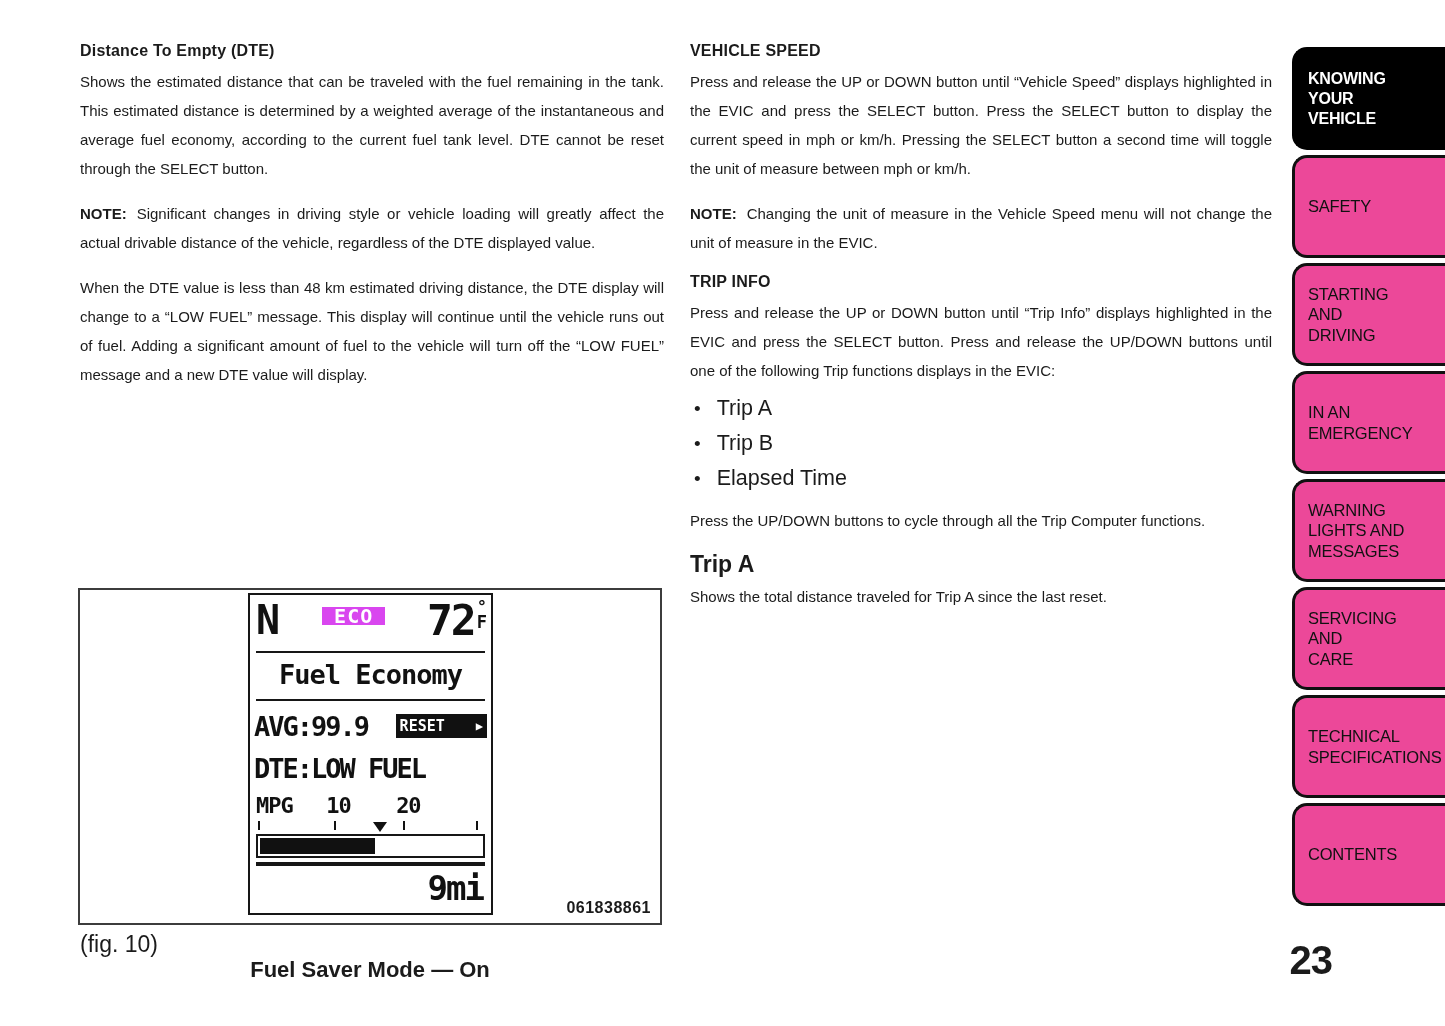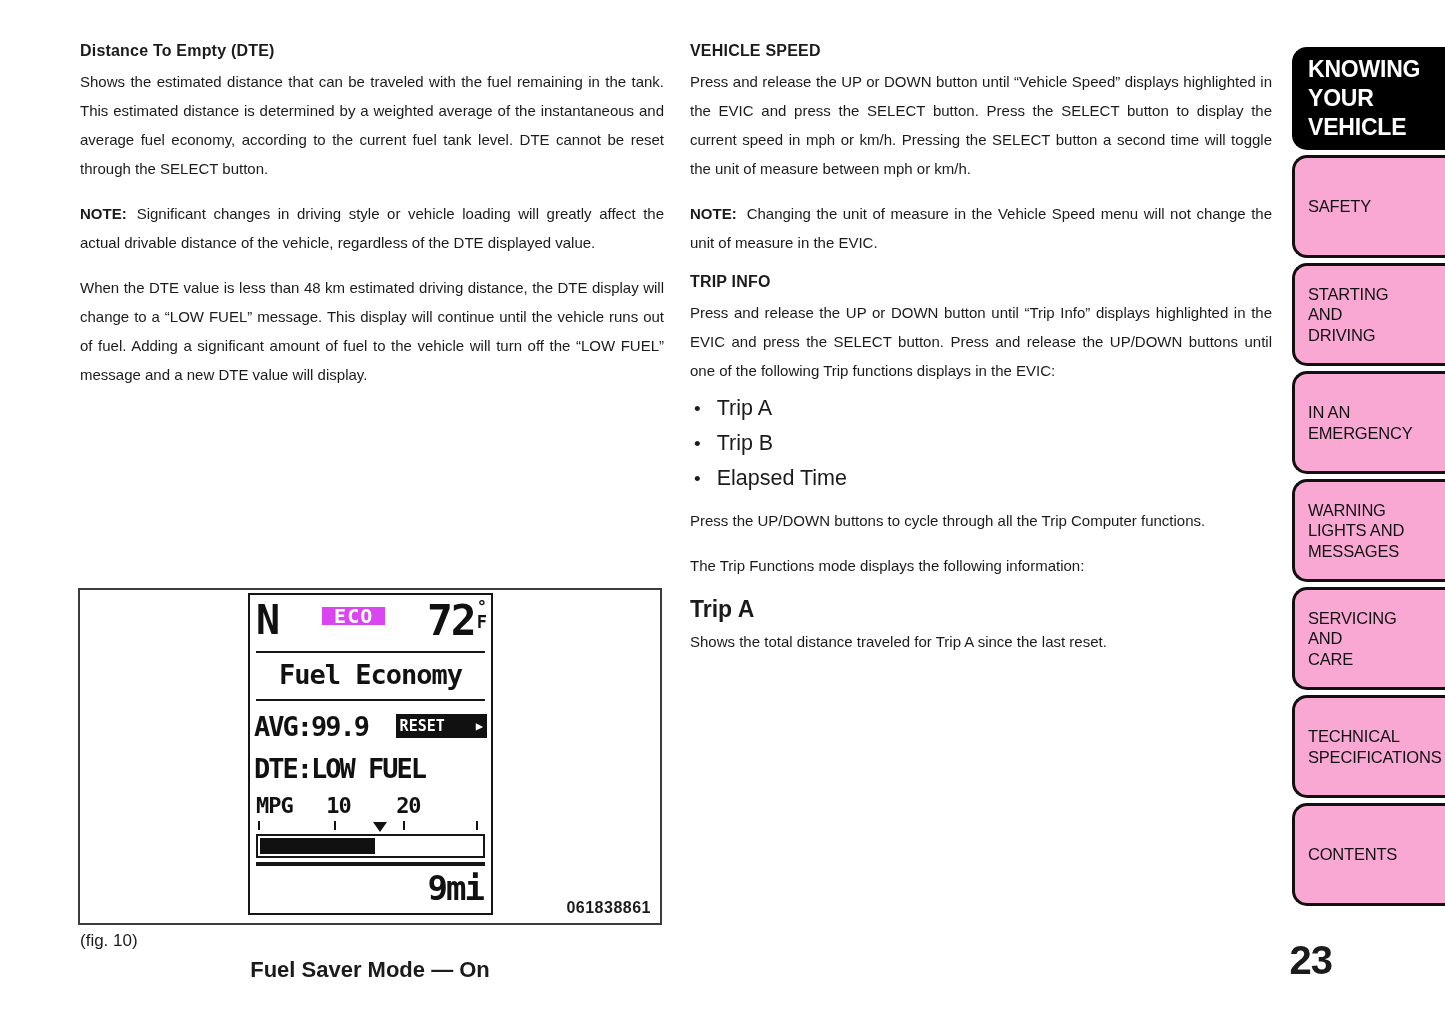--- a/index.html
+++ b/index.html
@@ -18,21 +18,21 @@
   .bullets{margin:2px 0 10px 0;padding:0;list-style:none;}
   .bullets li{font-size:21.5px;line-height:34px;display:flex;align-items:baseline;}
   .bullets .dot{margin:0 16px 0 4px;font-size:19px;}
 
   
   .fig{
     position:absolute;left:78px;top:588px;width:584px;height:337px;
     border:2px solid #3c3c3c;margin:0;background:#fff;box-sizing:border-box;
   }
   .figcode{position:absolute;right:9px;bottom:6px;font-size:16px;font-weight:bold;letter-spacing:.5px;}
-  .figcaption{position:absolute;left:80px;top:931px;font-size:17px;}
+  .figcaption{position:absolute;left:80px;top:931px;font-size:23px;}
   .figtitle{position:absolute;left:78px;top:957px;width:584px;text-align:center;font-size:22px;font-weight:bold;}
 
   
   .evic{
     position:absolute;left:168px;top:3px;width:245px;height:322px;
     border:2px solid #161616;box-sizing:border-box;
     font-family:"DejaVu Sans Mono",monospace;font-weight:bold;color:#111;
     padding:2px 4px;
   }
   .evic-top{display:flex;align-items:flex-start;height:52px;}
@@ -57,30 +57,30 @@
   .pointer{position:absolute;left:51%;top:1px;width:0;height:0;
     border-left:7px solid transparent;border-right:7px solid transparent;border-top:10px solid #111;}
   .evic-bar{height:24px;border:2px solid #161616;margin:0 2px;box-sizing:border-box;}
   .evic-bar-fill{height:100%;width:53%;background:#111;box-sizing:border-box;border:2px solid #fff;}
   .evic-thick{border-top:4px solid #161616;margin:4px 2px 0 2px;}
   .evic-dist{text-align:right;font-size:34px;letter-spacing:-2px;margin-top:2px;padding-right:4px;}
 
   
   .sidebar{position:absolute;top:47px;right:0;width:153px;}
   .tab{
-    height:103px;margin-bottom:5px;background:#f9a8d4;
+    height:103px;margin-bottom:5px;background:#ec4899;
     border:3px solid #101010;border-right:none;border-radius:15px 0 0 15px;
     box-sizing:border-box;display:flex;align-items:center;
   }
   .tab-label{
     padding-left:13px;font-size:16.5px;line-height:1.25;letter-spacing:-.2px;
     white-space:pre-line;color:#111;
   }
   .tab.active{background:#000;border-color:#000;}
-  .tab.active .tab-label{color:#fff;font-weight:bold;font-size:23px;}
+  .tab.active .tab-label{color:#fff;font-weight:bold;font-size:16px;}
 
   .pagenum{position:absolute;right:113px;top:938px;font-size:40px;font-weight:bold;letter-spacing:-1px;}
 </style>
 </head>
 <body>
 
 <div>
 
   <main class="col col-left">
     <h2 class="sect">Distance To Empty (DTE)</h2>
@@ -151,21 +151,20 @@
       <li>
           <span class="dot">•</span>
           <span>Trip B</span>
         </li>
       <li>
           <span class="dot">•</span>
           <span>Elapsed Time</span>
         </li>
     </ul>
     <p class="body" style="margin-top:10px;">Press the UP/DOWN buttons to cycle through all the Trip Computer functions.</p>
-    <p class="body">The Trip Functions mode displays the following information:</p>
     <h3 class="sub">Trip A</h3>
     <p class="body">Shows the total distance traveled for Trip A since the last reset.</p>
   </main>
 
   <aside class="sidebar">
     <div class="tab active">
         <span class="tab-label">KNOWING
 YOUR
 VEHICLE</span>
       </div>

